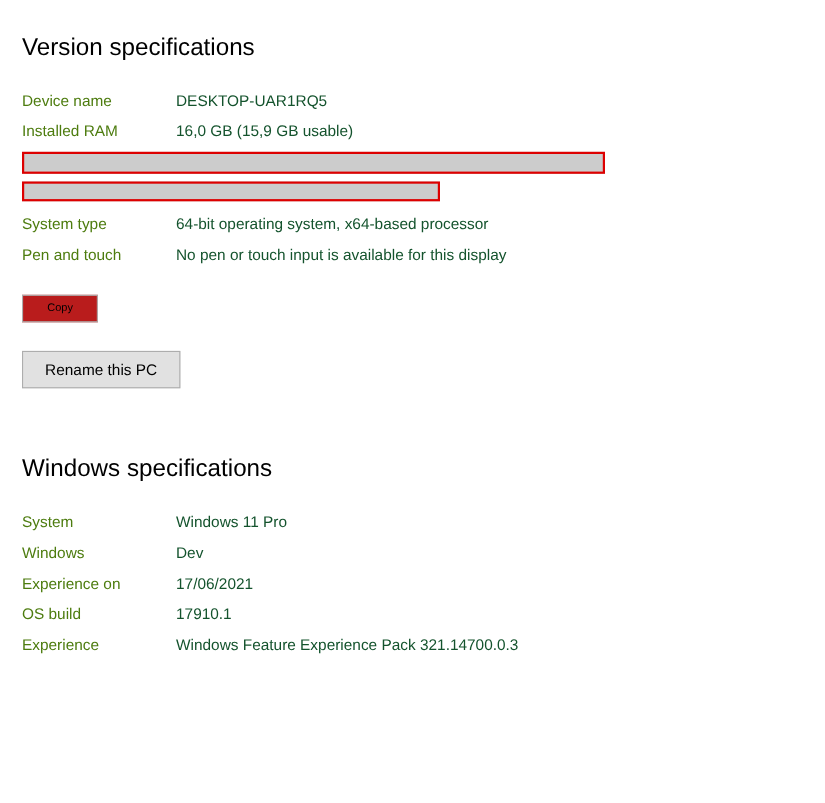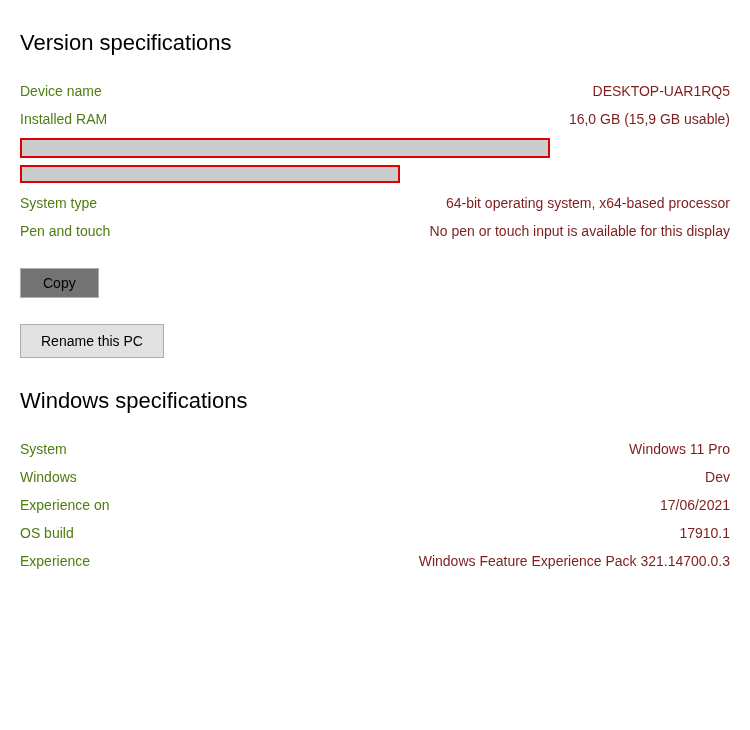--- a/index.html
+++ b/index.html
@@ -38,47 +38,47 @@
     }
 
     .spec-label {
       min-width: 140px;
       color: #4d7c0f;
       font-size: 14px;
       flex-shrink: 0;
     }
 
     .spec-value {
-      color: #7f1d1d;
+      color: #14532d;
       font-size: 14px;
       flex: 1;
-      text-align: right;
     }
 
     .copy-button {
       display: inline-block;
       padding: 6px 22px;
-      background-color: #737373;
+      background-color: #b91c1c;
       border: 1px solid #adadad;
       cursor: pointer;
-      font-size: 14px;
+      font-size: 10px;
       font-family: 'Segoe UI', Arial, sans-serif;
       margin-top: 10px;
       margin-bottom: 10px;
     }
 
     .rename-button {
       display: inline-block;
       padding: 8px 20px;
       background-color: #e1e1e1;
       border: 1px solid #adadad;
       cursor: pointer;
       font-size: 14px;
       font-family: 'Segoe UI', Arial, sans-serif;
       margin-top: 8px;
+      margin-bottom: 30px;
     }
 
     .redacted-row-full {
       display: flex;
       align-items: center;
       padding: 3px 0;
       min-height: 24px;
     }
 
     .red-strike {

